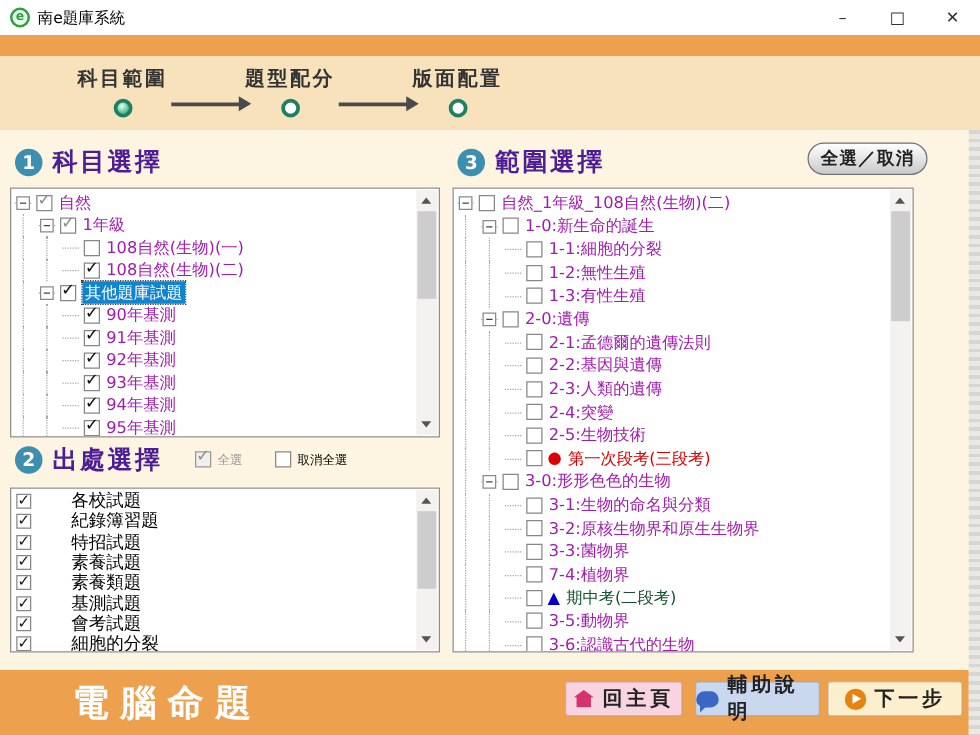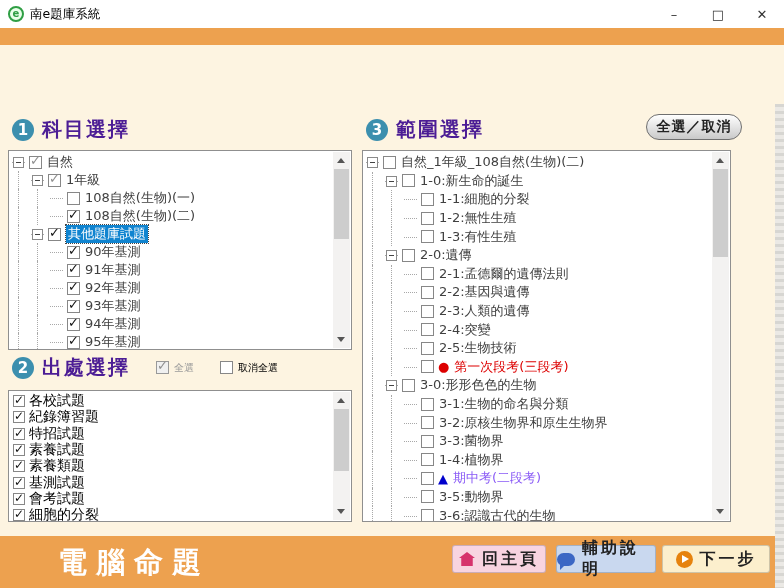--- a/index.html
+++ b/index.html
@@ -51,24 +51,24 @@
   .slot.exp::after{content:"";position:absolute;left:2px;top:50%;margin-top:-5px;width:9px;height:9px;
         border:1px solid #8a8a8a;background:#fff linear-gradient(#444,#444) center/5px 1px no-repeat;}
   .cb{width:13px;height:13px;background:#fff;border:1px solid #878787;margin-left:2px;
       position:relative;flex:none;}
   .cb.checked::before,.cb.partial::before{content:"✓";position:absolute;left:0px;top:-3px;
       font-size:13px;font-weight:bold;color:#101010;line-height:1;}
   .cb.partial::before{color:#8f8f8f;}
   .cb.dim{background:#f0f0f0;border-color:#999;}
   .cb.dim::before{color:#8f8f8f;}
   .marker{margin-left:4px;font-size:13px;line-height:1;}
-  .tlabel{margin-left:5px;color:#404040;}
+  .tlabel{margin-left:5px;color:#a21caf;}
   .tlabel.sel{background:#1084d0;color:#fff;outline:1px dotted #444;padding:0 2px;margin-left:5px;}
   
-  .lrow{display:flex;align-items:center;height:16.3px;font-size:14px;white-space:nowrap;}
+  .lrow{display:flex;align-items:center;height:16.3px;font-size:14px;white-space:nowrap;gap:28px;}
   .lrow .cb{width:12px;height:12px;margin-left:2px;}
   .lrow .cb.checked::before{font-size:12px;top:-2px;}
   .llabel{margin-left:4px;}
   
   .vscroll{position:absolute;right:1px;top:1px;bottom:1px;width:17px;background:#f3f2f1;
            display:flex;flex-direction:column;}
   .sarr{height:17px;position:relative;flex:none;}
   .sarr::before{content:"";position:absolute;left:4px;border-left:4.5px solid transparent;border-right:4.5px solid transparent;}
   .sarr.up::before{top:6px;border-bottom:5px solid #555;}
   .sarr.down::before{bottom:6px;border-top:5px solid #555;}
@@ -107,20 +107,36 @@
     <span class="apptitle">南e題庫系統</span>
     <div class="wincontrols" id="win-controls">
         <div class="winbtn">–</div>
         <div class="winbtn">□</div>
         <div class="winbtn">✕</div>
       </div>
   </div>
 
   <div class="orange-strip"></div>
 
+  <div class="steps" id="steps-row">
+      <div class="step">
+        <div class="steplabel">科目範圍</div>
+        <div class="stepcircle active"></div>
+      </div>
+      <div class="arrow"></div>
+      <div class="step">
+        <div class="steplabel">題型配分</div>
+        <div class="stepcircle"></div>
+      </div>
+      <div class="arrow"></div>
+      <div class="step">
+        <div class="steplabel">版面配置</div>
+        <div class="stepcircle"></div>
+      </div>
+    </div>
 
   <div class="content">
 
     <div class="phead" style="left:12px;top:12px;">
       <span class="badge">1</span>
       <span class="ptitle">科目選擇</span>
     </div>
     <div class="box" style="left:8px;top:46px;width:344px;height:200px;">
       <div class="rows" id="subject-rows">
           <div class="trow">
@@ -375,29 +391,29 @@
             <span class="guide"></span>
             <span class="slot"></span>
             <span class="cb unchecked"></span>
             <span class="tlabel">3-3:菌物界</span>
           </div>
           <div class="trow">
             <span class="guide"></span>
             <span class="guide"></span>
             <span class="slot"></span>
             <span class="cb unchecked"></span>
-            <span class="tlabel">1-4:植物界</span>
+            <span class="tlabel">7-4:植物界</span>
           </div>
           <div class="trow">
             <span class="guide"></span>
             <span class="guide"></span>
             <span class="slot"></span>
             <span class="cb unchecked"></span>
             <span class="marker" style="color: rgb(0, 0, 204);">▲</span>
-            <span class="tlabel" style="color: #8b5cf6;">期中考(二段考)</span>
+            <span class="tlabel" style="color: #14532d;">期中考(二段考)</span>
           </div>
           <div class="trow">
             <span class="guide"></span>
             <span class="guide"></span>
             <span class="slot"></span>
             <span class="cb unchecked"></span>
             <span class="tlabel">3-5:動物界</span>
           </div>
           <div class="trow">
             <span class="guide"></span>

